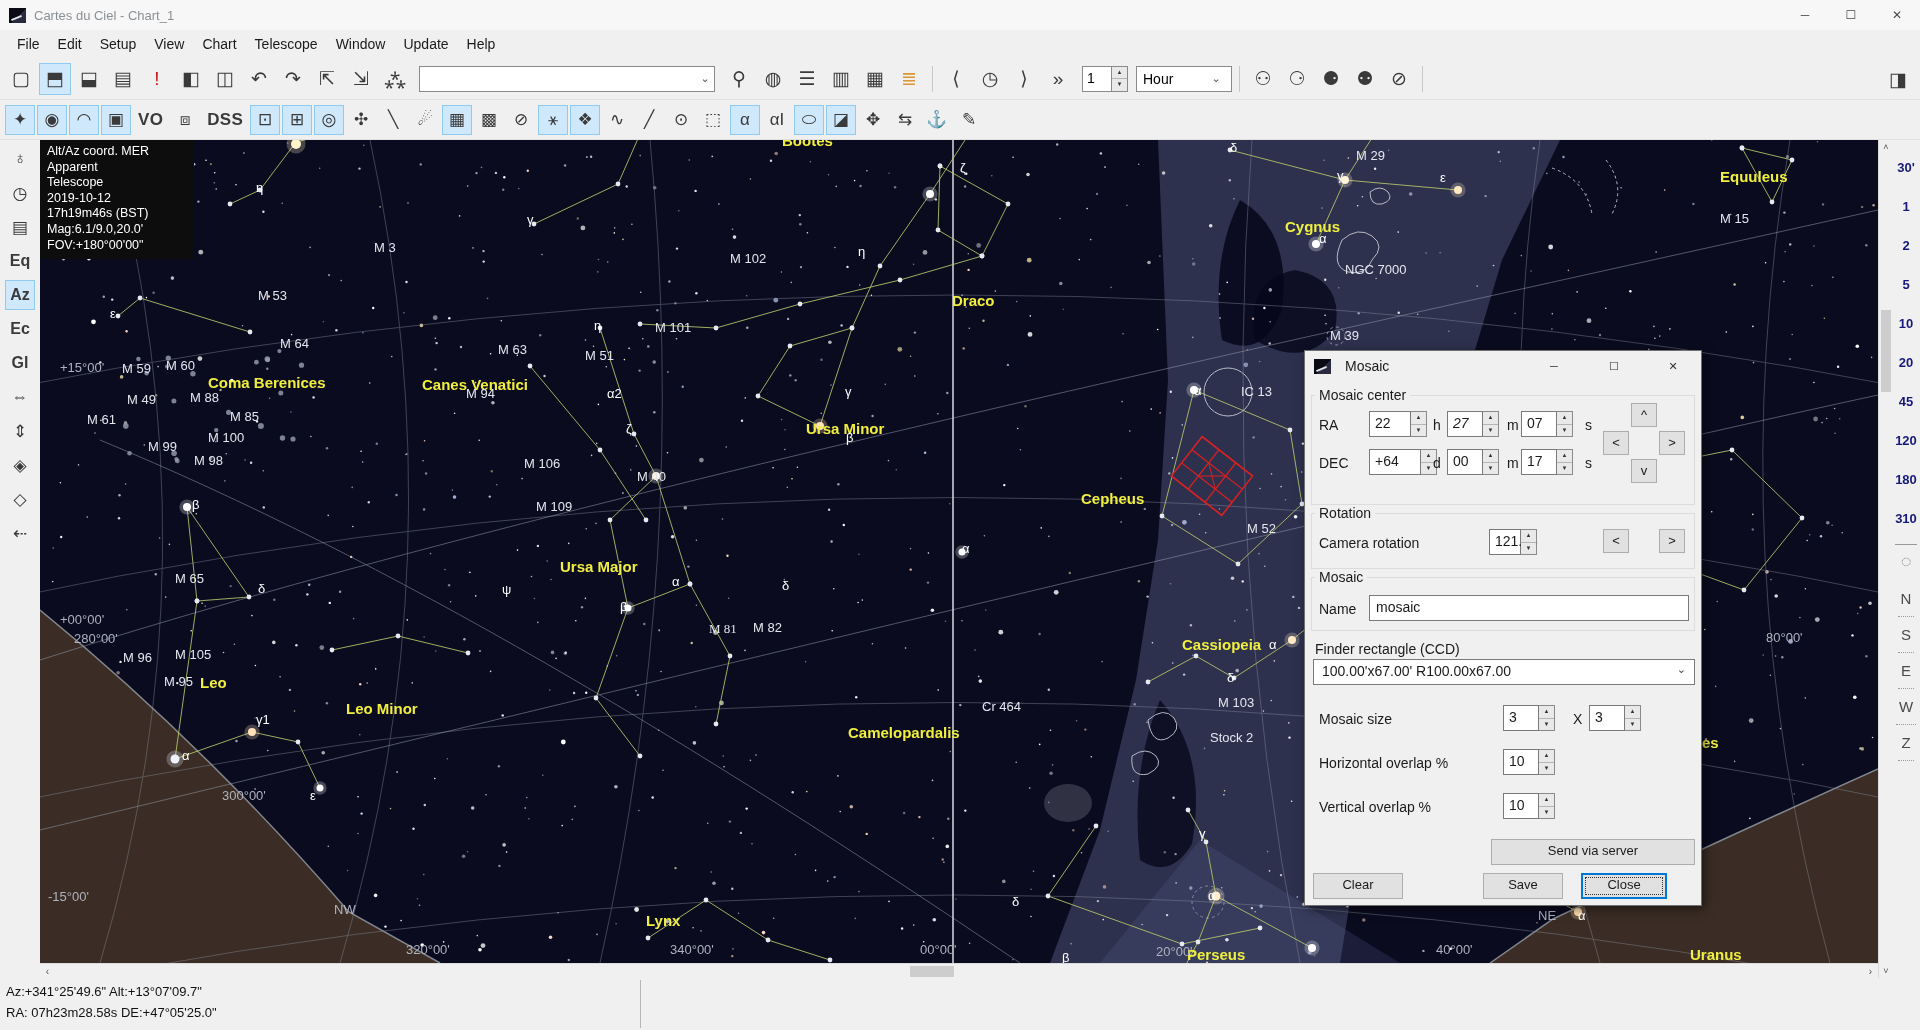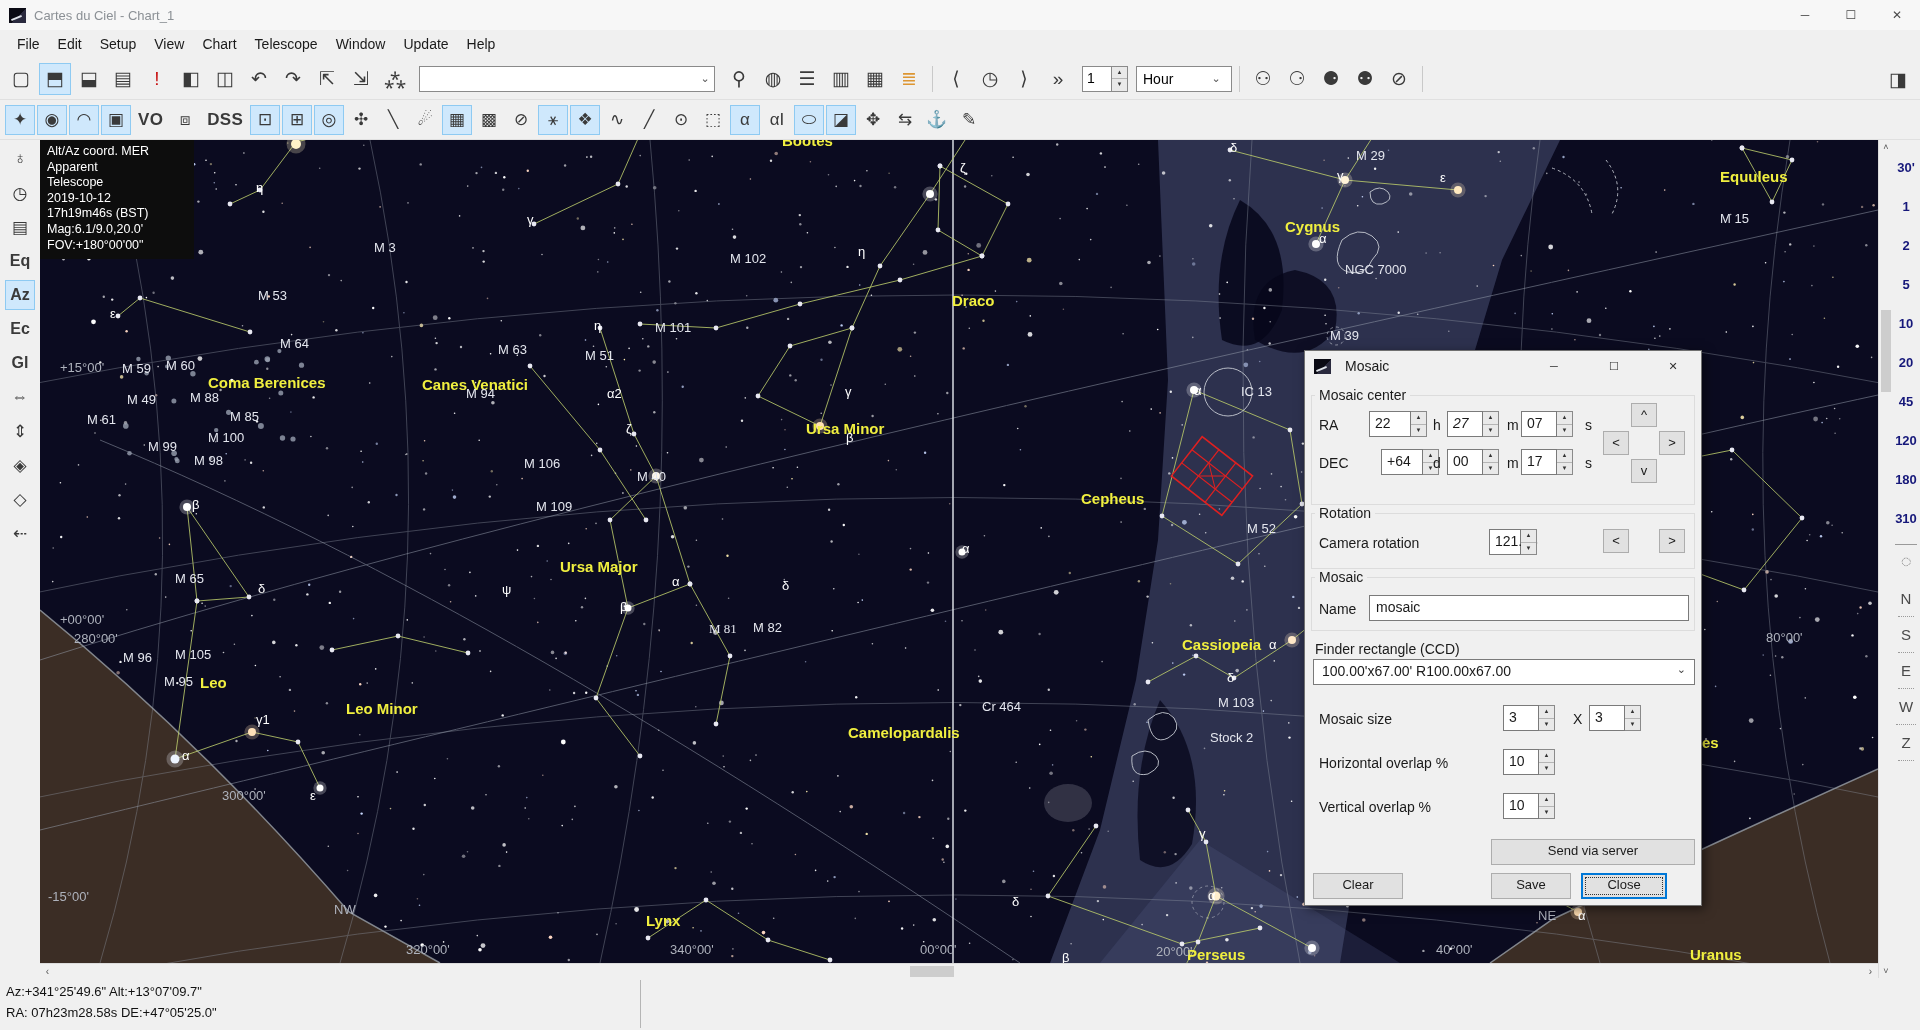--- a/index.html
+++ b/index.html
@@ -1624,21 +1624,21 @@
     <div class="sval" style="width:36px;">07</div>
     <div class="sarr">
         <div>▲</div>
         <div>▼</div>
       </div>
   </div>
   <span class="dlbl" style="left:280px;top:66px;">s</span>
 
   <span class="dlbl" style="left:14px;top:104px;">DEC</span>
   <div class="spin" style="left:64px;top:98px;">
-    <div class="sval" style="width:42px;margin-left:12px;">+64</div>
+    <div class="sval" style="width:52px;">+64</div>
     <div class="sarr">
         <div>▲</div>
         <div>▼</div>
       </div>
   </div>
   <span class="dlbl" style="left:128px;top:104px;">d</span>
   <div class="spin" style="left:142px;top:98px;">
     <div class="sval" style="width:36px;">00</div>
     <div class="sarr">
         <div>▲</div>
@@ -1714,15 +1714,15 @@
   <div class="spin" style="left:198px;top:442px;">
     <div class="sval" style="width:36px;">10</div>
     <div class="sarr">
         <div>▲</div>
         <div>▼</div>
       </div>
   </div>
 
   <div class="wbtn" style="left:186px;top:488px;width:204px;height:26px;">Send via server</div>
   <div class="wbtn" style="left:8px;top:522px;width:90px;height:26px;">Clear</div>
-  <div class="wbtn" style="left:186px;top:522px;width:80px;height:26px;">Save</div>
+  <div class="wbtn" style="left:178px;top:522px;width:80px;height:26px;">Save</div>
   <div class="wbtn focused" style="left:276px;top:522px;width:86px;height:26px;">Close</div>
 </div>
 
 </body></html>

